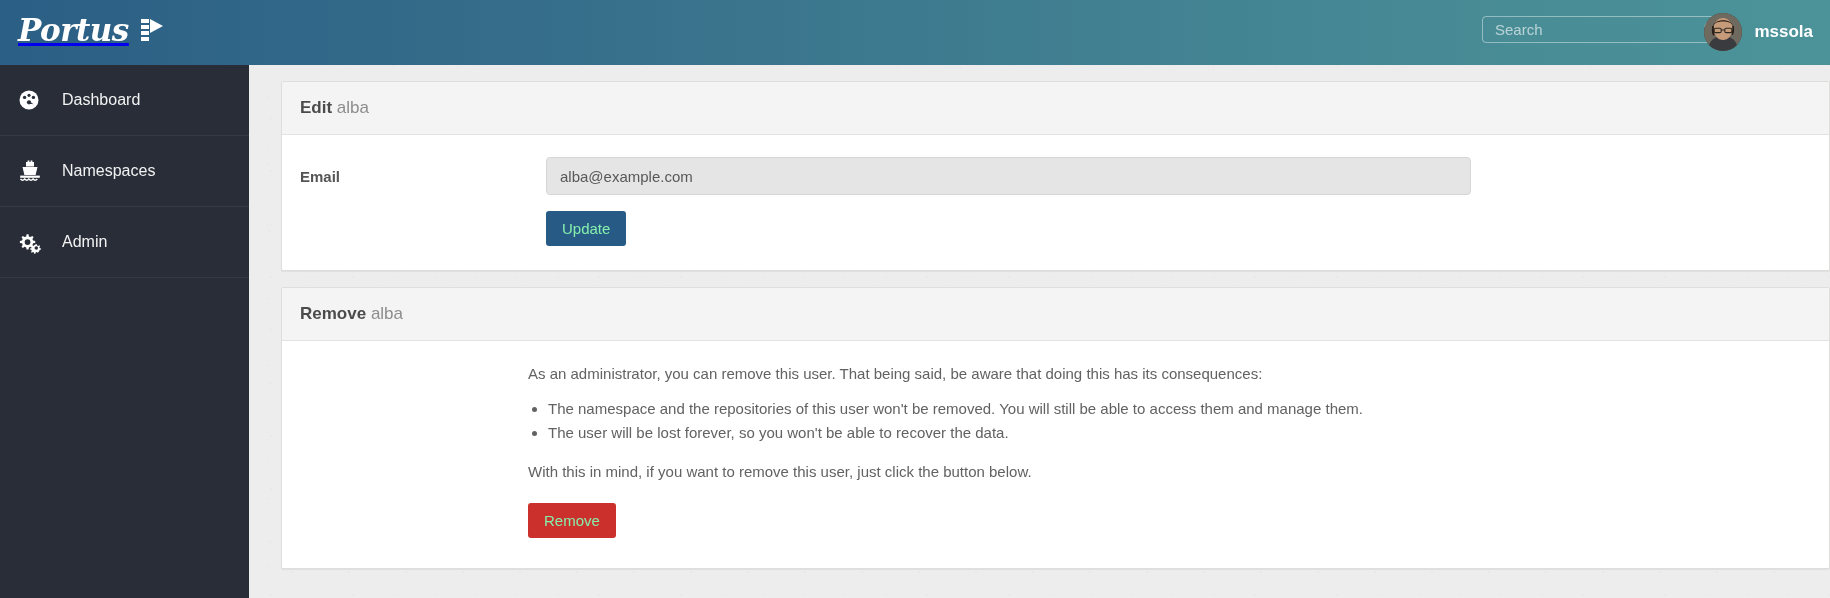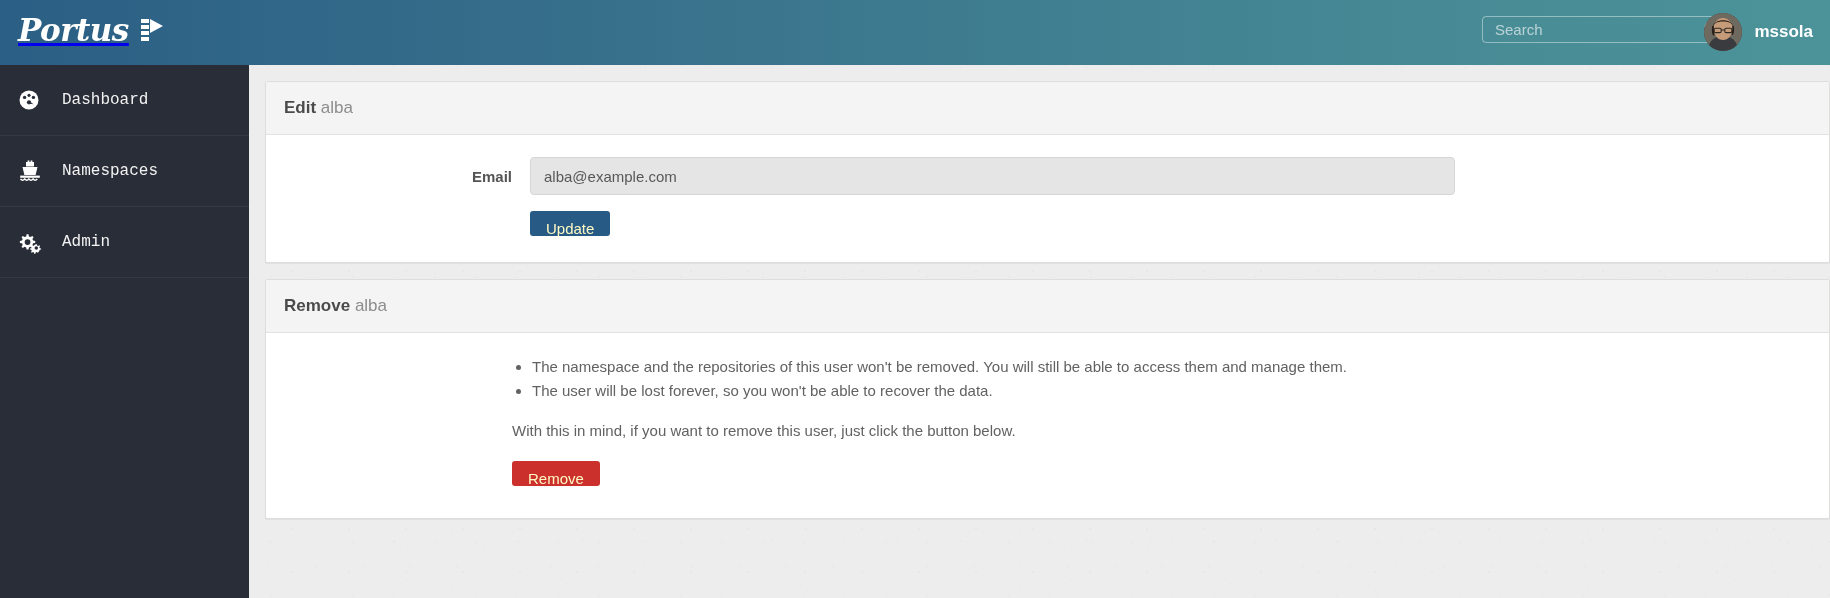--- a/index.html
+++ b/index.html
@@ -133,21 +133,20 @@
 
   
   .sidebar {
     position: absolute;
     left: 0;
     top: 65px;
     width: 249px;
     height: 533px;
     background: #282d37;
     z-index: 10;
-    font-family: Liberation Mono, monospace;
   }
 
   .nav-item {
     height: 71px;
     display: flex;
     align-items: center;
     padding-left: 18px;
     border-bottom: 1px solid #343a45;
     cursor: pointer;
     text-decoration: none;
@@ -169,21 +168,21 @@
   }
 
   
   .content {
     position: absolute;
     left: 249px;
     top: 65px;
     width: 1581px;
     height: 533px;
     z-index: 5;
-    padding: 16px 0 0 16px;
+    padding: 16px 0 0 32px;
   }
 
   .panel {
     background: #ffffff;
     border: 1px solid #dededd;
     border-radius: 2px;
     box-shadow: 0 1px 1px rgba(0,0,0,0.06);
     margin-bottom: 16px;
   }
 
@@ -202,21 +201,20 @@
   
   .form-row {
     display: flex;
     align-items: center;
     margin-bottom: 16px;
   }
 
   .form-label {
     width: 246px;
     flex: 0 0 246px;
-    text-align: right;
     padding-right: 18px;
     font-size: 15px;
     font-weight: 700;
     color: #555555;
   }
 
   .form-control {
     width: 925px;
     height: 38px;
     border: 1px solid #d6d6d6;
@@ -229,24 +227,24 @@
     background: #e5e5e5;
   }
 
   .form-actions { padding-left: 246px; }
 
   .btn {
     border: none;
     border-radius: 3px;
     font-family: "Liberation Sans", sans-serif;
     font-size: 15px;
-    color: #fef9c3;
+    color: #86efac;
     cursor: pointer;
     padding: 0 16px;
-    height: 25px;
+    height: 35px;
     line-height: 35px;
   }
   .btn-primary { background: #275b86; }
   .btn-danger  { background: #cc302c; }
 
   
   .remove-body { padding: 22px 18px 30px 246px; }
 
   .body-text {
     font-size: 15px;
@@ -382,20 +380,21 @@
       </div>
     </div>
   </section>
 
   <section class="panel">
     <div class="panel-heading">
       <span class="strong">Remove</span>
       <span class="light">alba</span>
     </div>
     <div class="remove-body">
+      <p class="body-text">As an administrator, you can remove this user. That being said, be aware that doing this has its consequences:</p>
       <ul class="bullets">
         <li>The namespace and the repositories of this user won't be removed. You will still be able to access them and manage them.</li>
         <li>The user will be lost forever, so you won't be able to recover the data.</li>
       </ul>
       <p class="body-text">With this in mind, if you want to remove this user, just click the button below.</p>
       <div class="remove-btn-wrap">
         <button class="btn btn-danger">Remove</button>
       </div>
     </div>
   </section>

